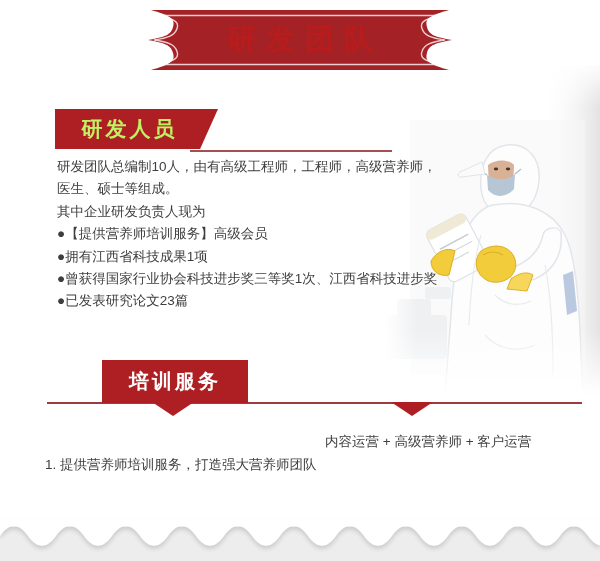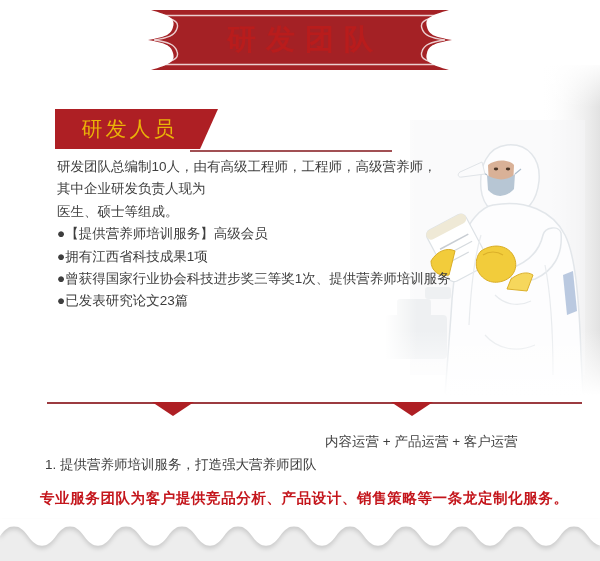--- a/index.html
+++ b/index.html
@@ -11,21 +11,21 @@
   .banner svg{position:absolute;left:0;top:0;}
   .banner-title{position:absolute;left:0;top:0;width:100%;height:64px;display:flex;
         align-items:center;justify-content:center;color:#b91c1c;font-size:29px;
         font-weight:bold;letter-spacing:10px;padding-left:10px;box-sizing:border-box;
         font-family:"Liberation Serif","DejaVu Serif",serif;}
 
   
   .rd-tab{position:absolute;left:55px;top:109px;width:163px;height:40px;background:#ae1f24;
         clip-path:polygon(0 0,100% 0,89% 100%,0 100%);
         display:flex;align-items:center;justify-content:center;padding-right:14px;box-sizing:border-box;}
-  .rd-tab span{color:#eab308;font-size:21px;font-weight:normal;letter-spacing:3px;}
+  .rd-tab span{color:#bef264;font-size:21px;font-weight:bold;letter-spacing:3px;}
   .accent-line{position:absolute;left:190px;top:150px;width:202px;height:1.5px;background:#a25054;}
 
   
   .rd-text{position:absolute;left:49px;top:156px;width:420px;color:#3e3e3e;
         font-size:13.5px;}
   .p-line{line-height:22.4px;white-space:nowrap;}
   .p-line.ind{padding-left:8px;}
 
   
   .divider-line{position:absolute;left:47px;top:402px;width:535px;height:1.5px;background:#9c3b40;}
@@ -141,38 +141,40 @@
     <div class="banner-title">研发团队</div>
   </div>
 
   <div class="rd-tab">
     <span>研发人员</span>
   </div>
   <div class="accent-line"></div>
 
   <div class="rd-text">
     <div class="p-line ind">研发团队总编制10人，由有高级工程师，工程师，高级营养师，</div>
+    <div class="p-line ind">医生、硕士等组成。</div>
     <div class="p-line ind">其中企业研发负责人现为</div>
-    <div class="p-line ind">医生、硕士等组成。</div>
     <div class="p-line ind">●【提供营养师培训服务】高级会员</div>
     <div class="p-line ind">●拥有江西省科技成果1项</div>
-    <div class="p-line ind">●曾获得国家行业协会科技进步奖三等奖1次、提供营养师培训服务</div>
+    <div class="p-line ind">●曾获得国家行业协会科技进步奖三等奖1次、江西省科技进步奖</div>
     <div class="p-line ind">●已发表研究论文23篇</div>
   </div>
 
   <div class="divider-line"></div>
+  <div class="mid-tab tab-training">
+    <span>培训服务</span>
+  </div>
   <div class="tab-pointer pointer-training"></div>
   <div class="tab-pointer pointer-network"></div>
 
   <div class="training-list">
     <div>1. 提供营养师培训服务，打造强大营养师团队</div>
   </div>
-  <div class="network-summary">内容运营 + 产品运营 + 客户运营</div>
+  <div class="network-summary">内容运营 + 高级营养师 + 客户运营</div>
 
-  <div class="footer-note">专业服务团队为客户提供竞品分析、产品设计、销售策略等一条龙定制化服务。</div>
 
   <div class="bottom-strip"></div>
   <svg class="wave" viewBox="0 0 600 42">
     <path fill="#ffffff" d="M0,17
       c9,-13 19,-13 28,0 c9,13 19,13 28,0
       c9,-13 19,-13 28,0 c9,13 19,13 28,0
       c9,-13 19,-13 28,0 c9,13 19,13 28,0
       c9,-13 19,-13 28,0 c9,13 19,13 28,0
       c9,-13 19,-13 28,0 c9,13 19,13 28,0
       c9,-13 19,-13 28,0 c9,13 19,13 28,0

